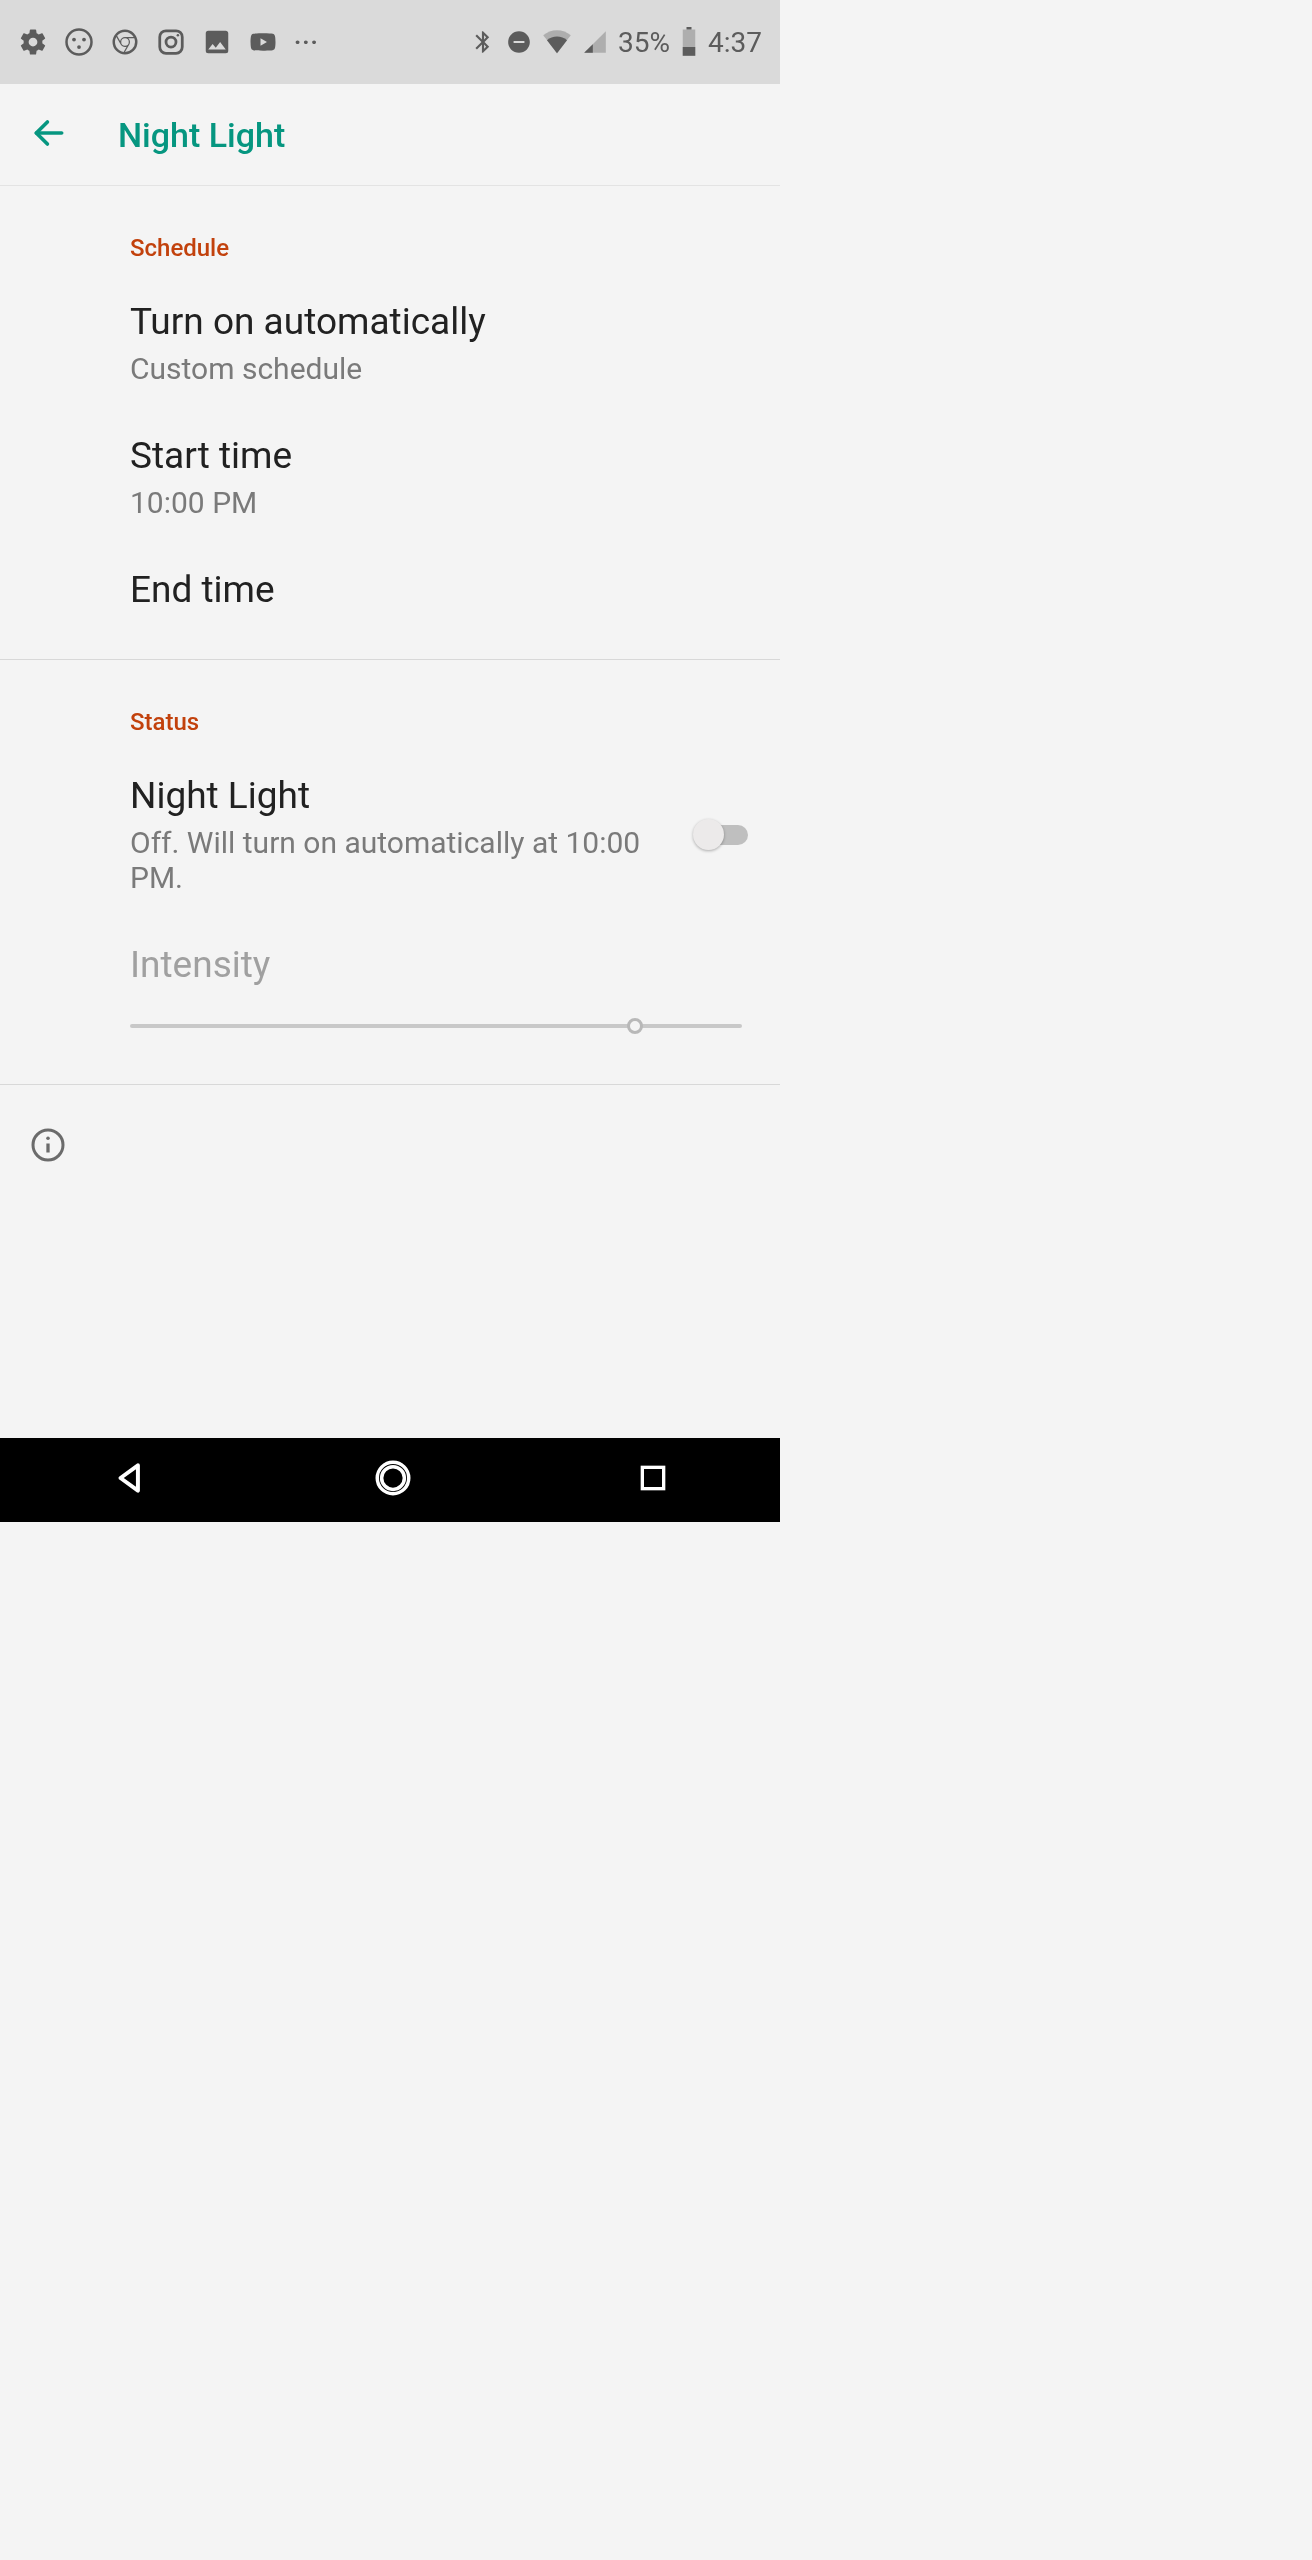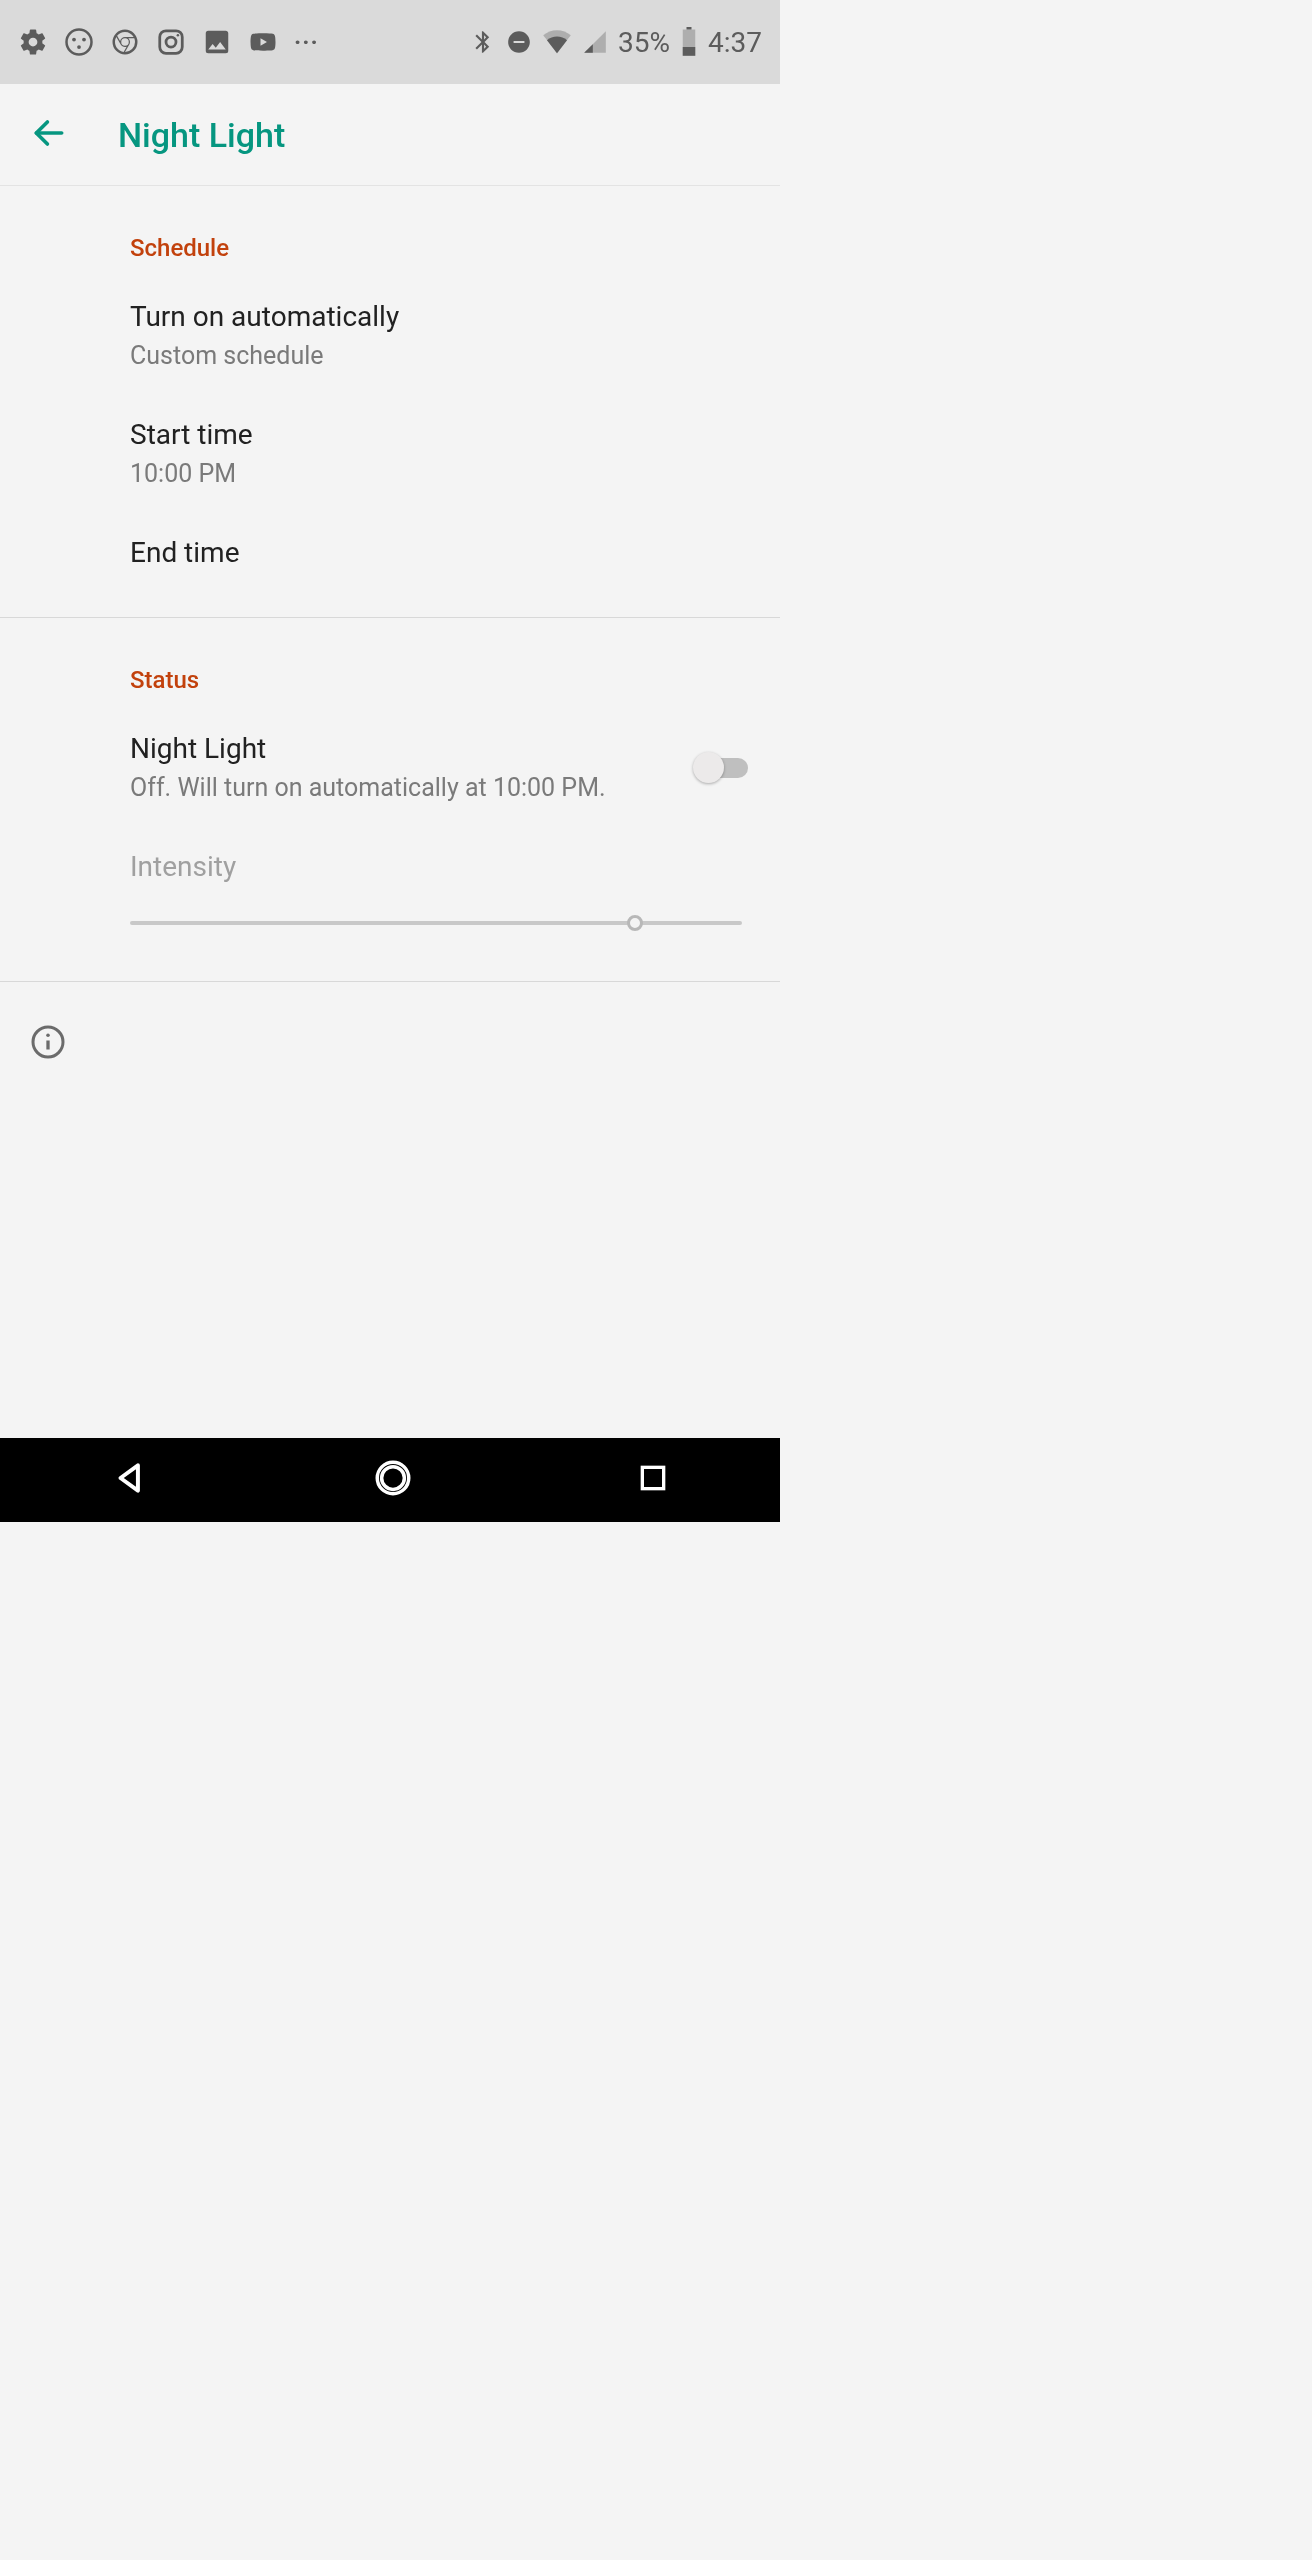--- a/index.html
+++ b/index.html
@@ -47,27 +47,27 @@
       font-size: 24px;
       font-weight: 500;
       padding: 48px 0 0 130px;
     }
     
     .setting-row {
       padding: 38px 130px 10px 130px;
     }
     .setting-title { 
       color: #212121; 
-      font-size: 28px; 
+      font-size: 37px; 
       font-weight: 400;
       margin-bottom: 8px;
     }
     .setting-subtitle { 
       color: #7a7a7a; 
-      font-size: 25px; 
+      font-size: 30px; 
       font-weight: 400;
     }
     .setting-title.disabled { color: #a0a0a0; }
     
     .divider {
       height: 1px;
       background: #d8d8d8;
       margin-top: 30px;
     }
     

